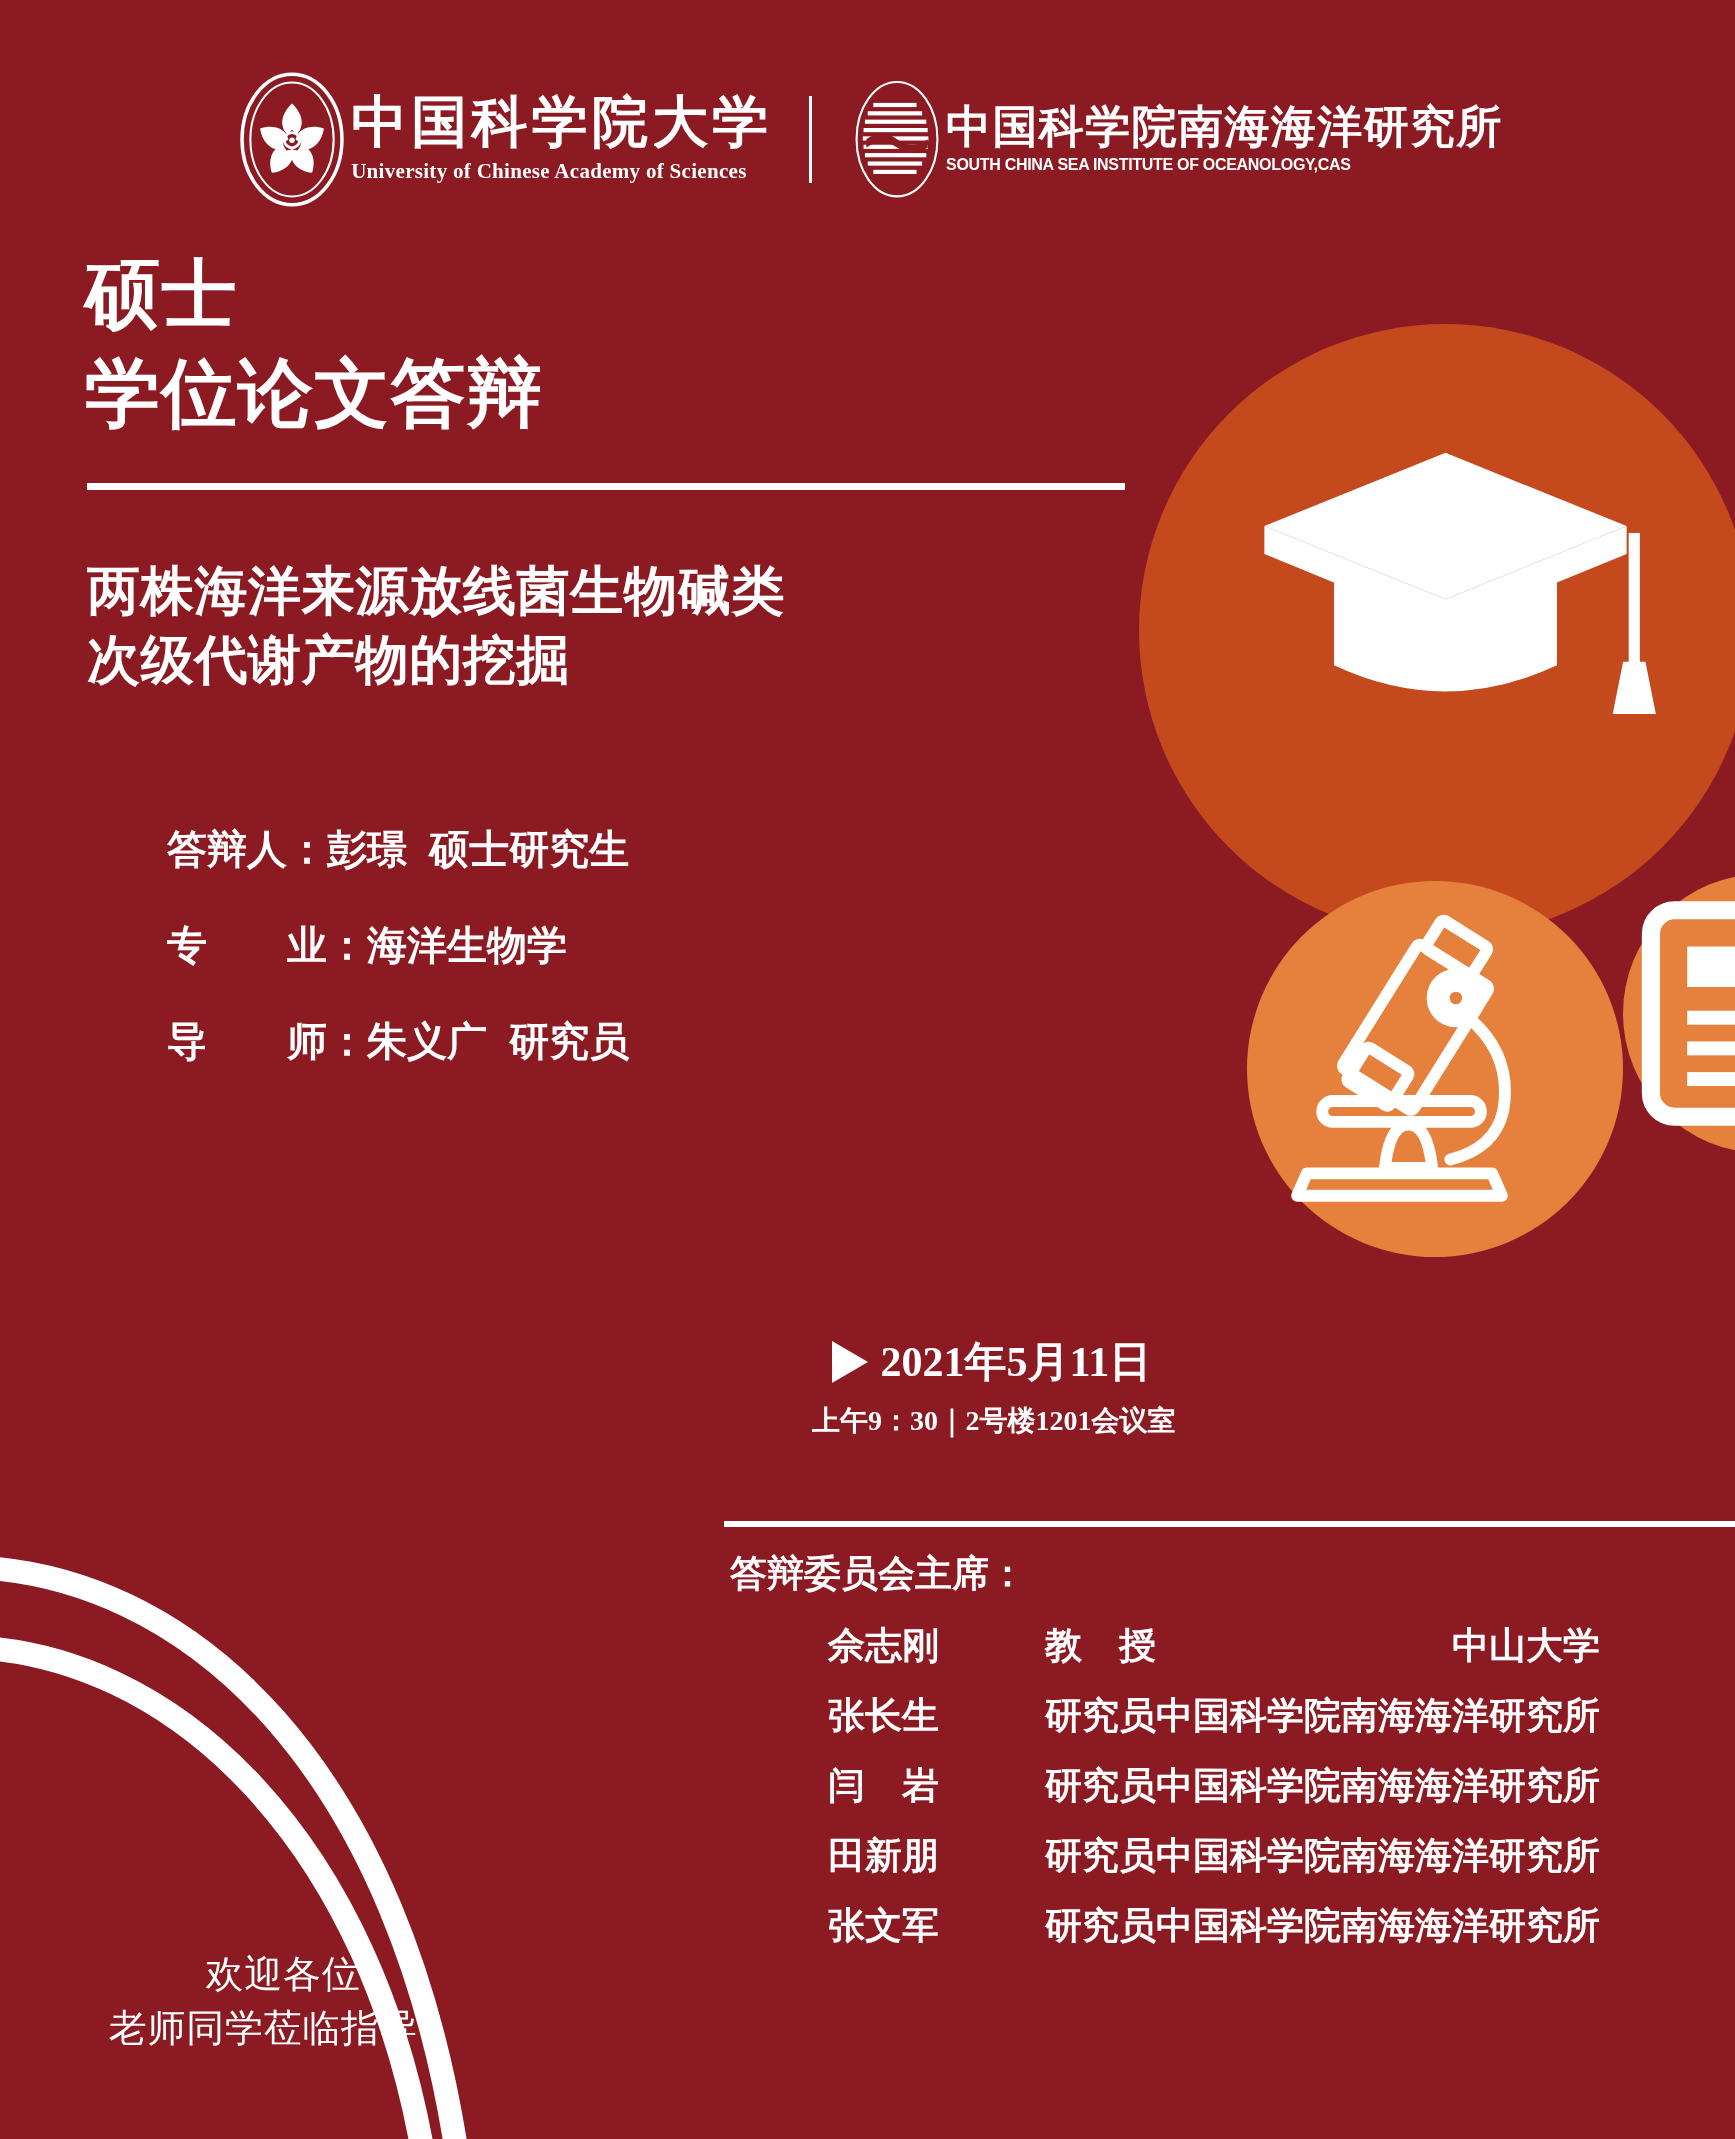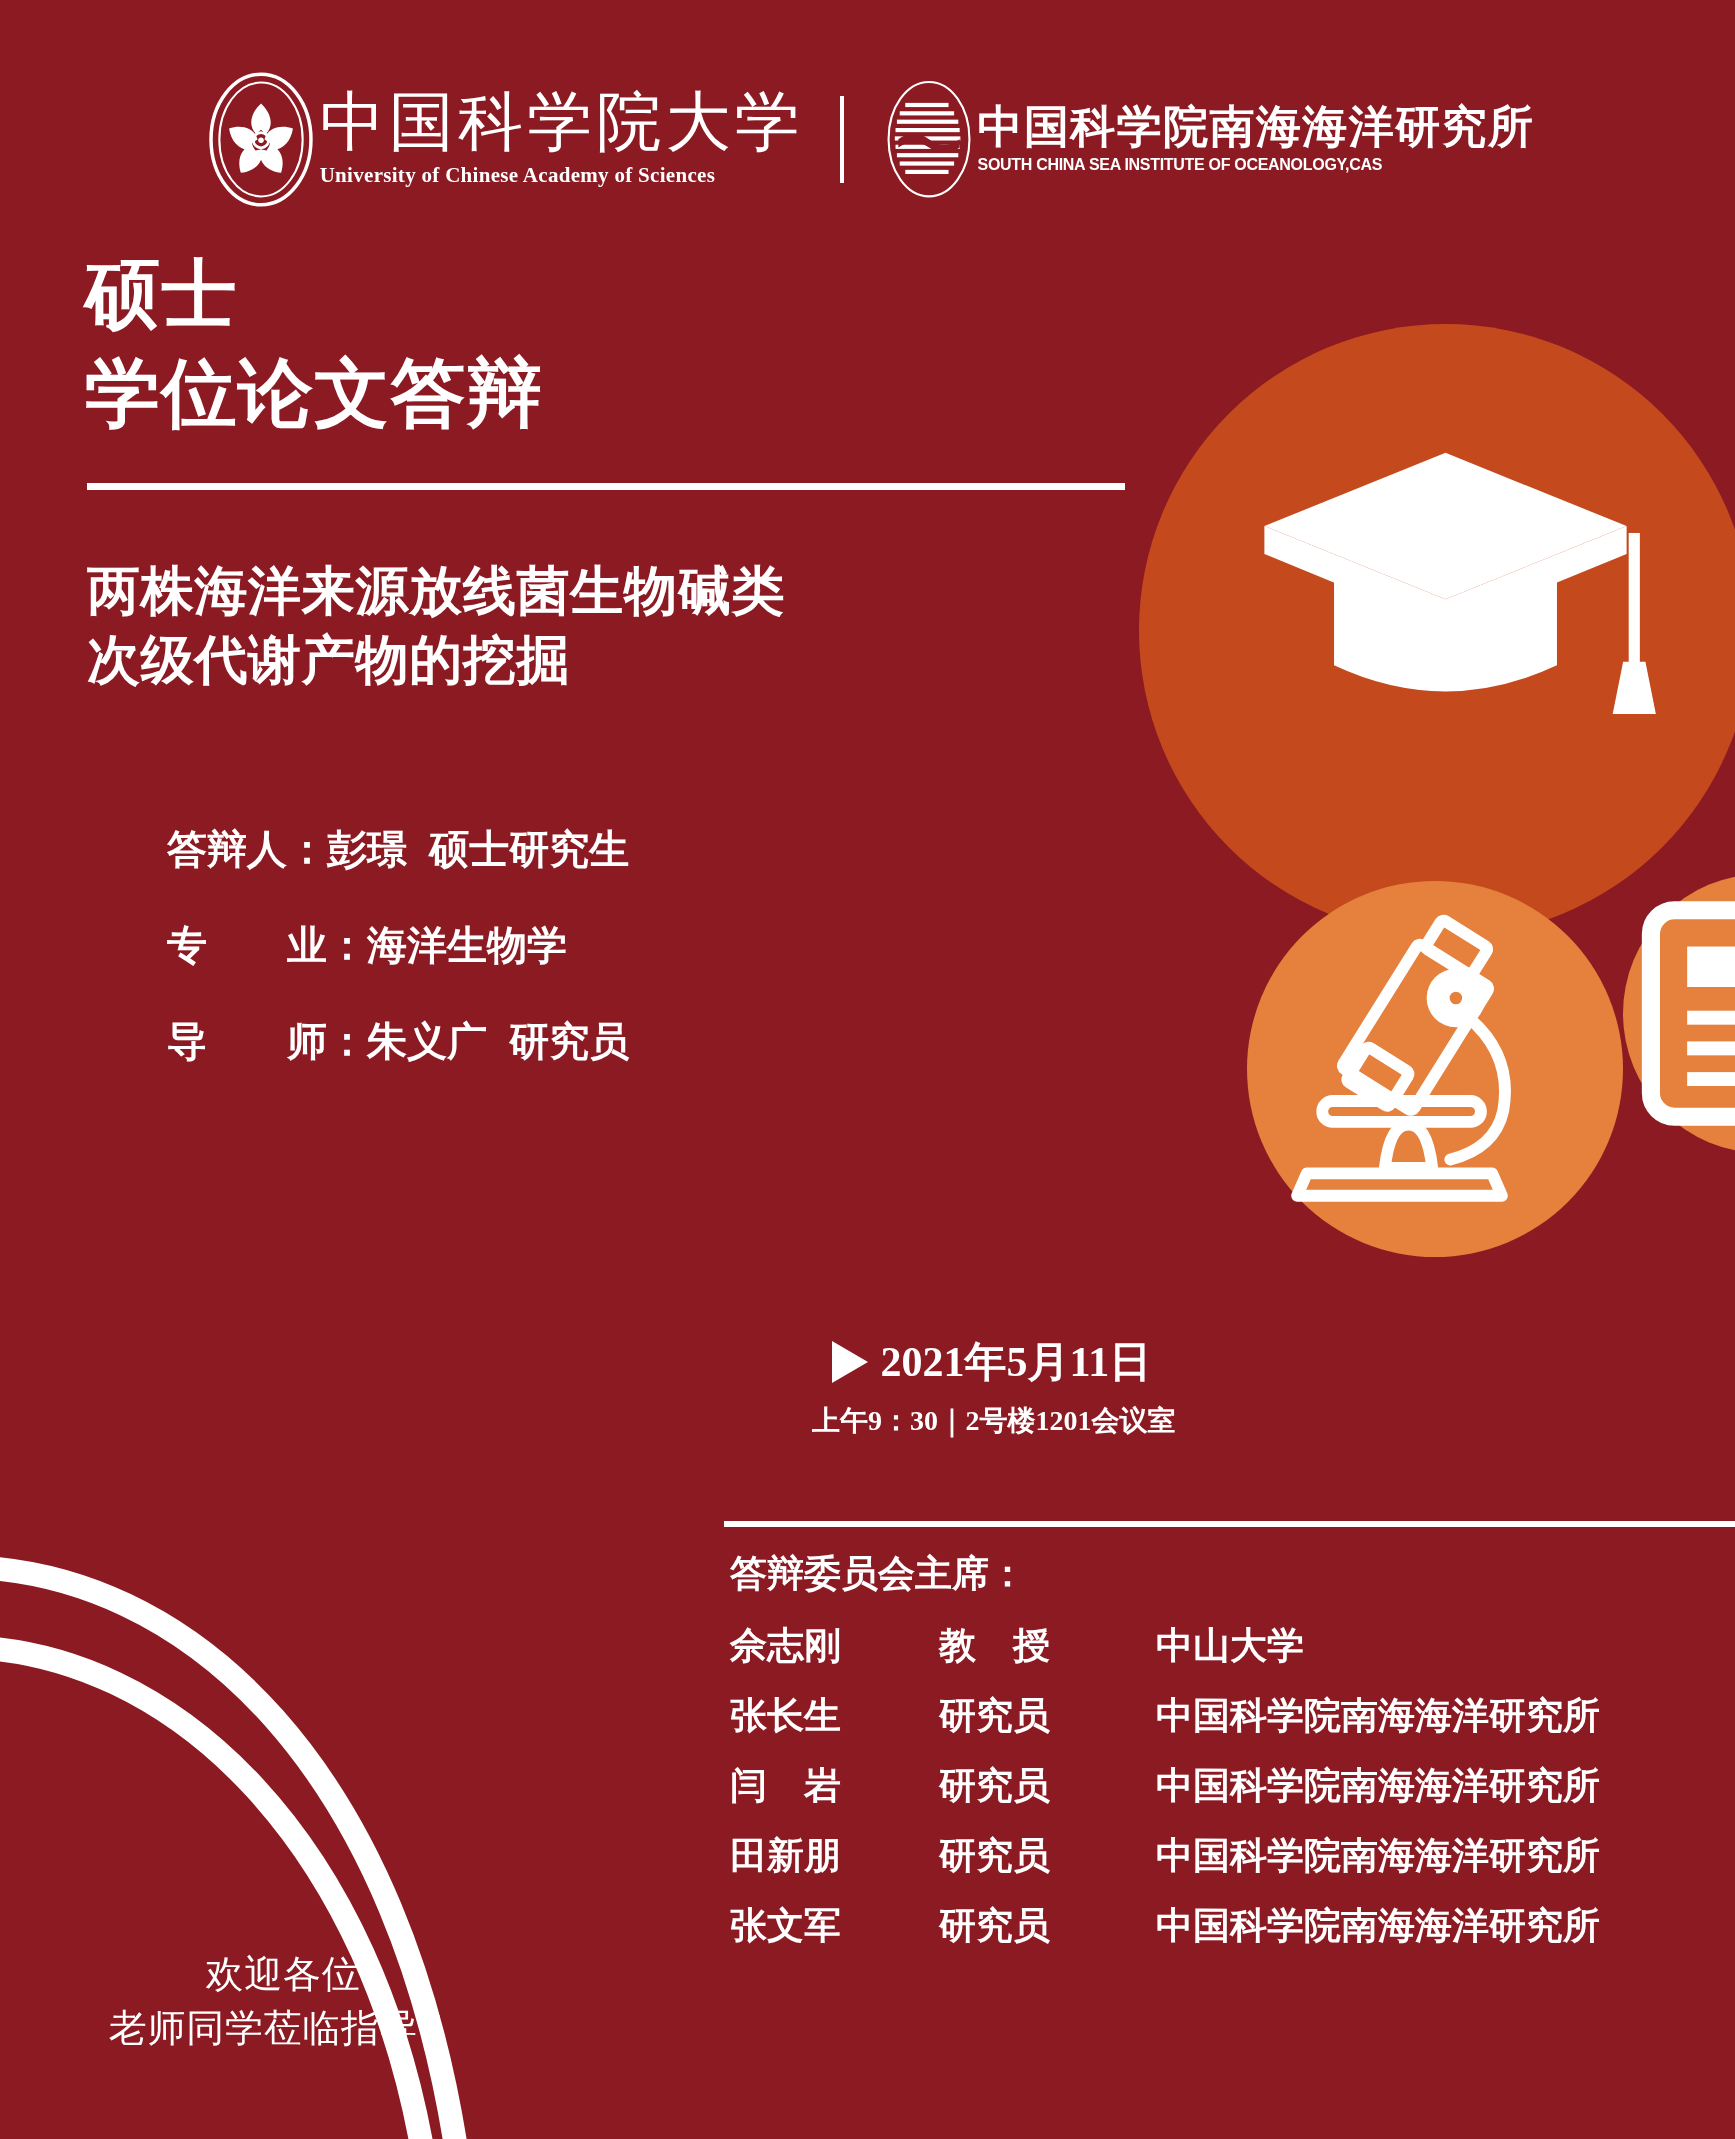--- a/index.html
+++ b/index.html
@@ -52,22 +52,22 @@
     justify-content: center;
     gap: 0px;
   }
   .logo-block { display: flex; align-items: center; }
 
   .seal { flex: 0 0 auto; }
 
   .logo-text { display: flex; flex-direction: column; justify-content: center; }
 
   .ucas-cn {
-    font-size: 65px;
-    font-weight: 400;
+    font-size: 56px;
+    font-weight: 700;
     letter-spacing: 4.2px;
     line-height: 1.0;
     font-family: "Liberation Serif", "DejaVu Serif", serif;
     white-space: nowrap;
   }
   .ucas-en {
     font-size: 21px;
     font-weight: 700;
     letter-spacing: 0.3px;
     margin-top: 8.4px;
@@ -174,20 +174,21 @@
     left: 730px; top: 1555px;
     font-size: 37px;
     font-weight: 700;
     line-height: 1.0;
   }
   .comm-head { margin-bottom: 35px; white-space: pre; }
   .comm-row {
     display: flex;
     margin-bottom: 33px;
     white-space: pre;
+    text-align: right;
   }
   .comm-name  { width: 209px; flex: 0 0 209px; }
   .comm-title { width: 217px; flex: 0 0 217px; }
   .comm-org   { flex: 1 1 auto; }
 
   
   .welcome {
     position: absolute;
     left: 67px; top: 1948px;
     width: 432px;

